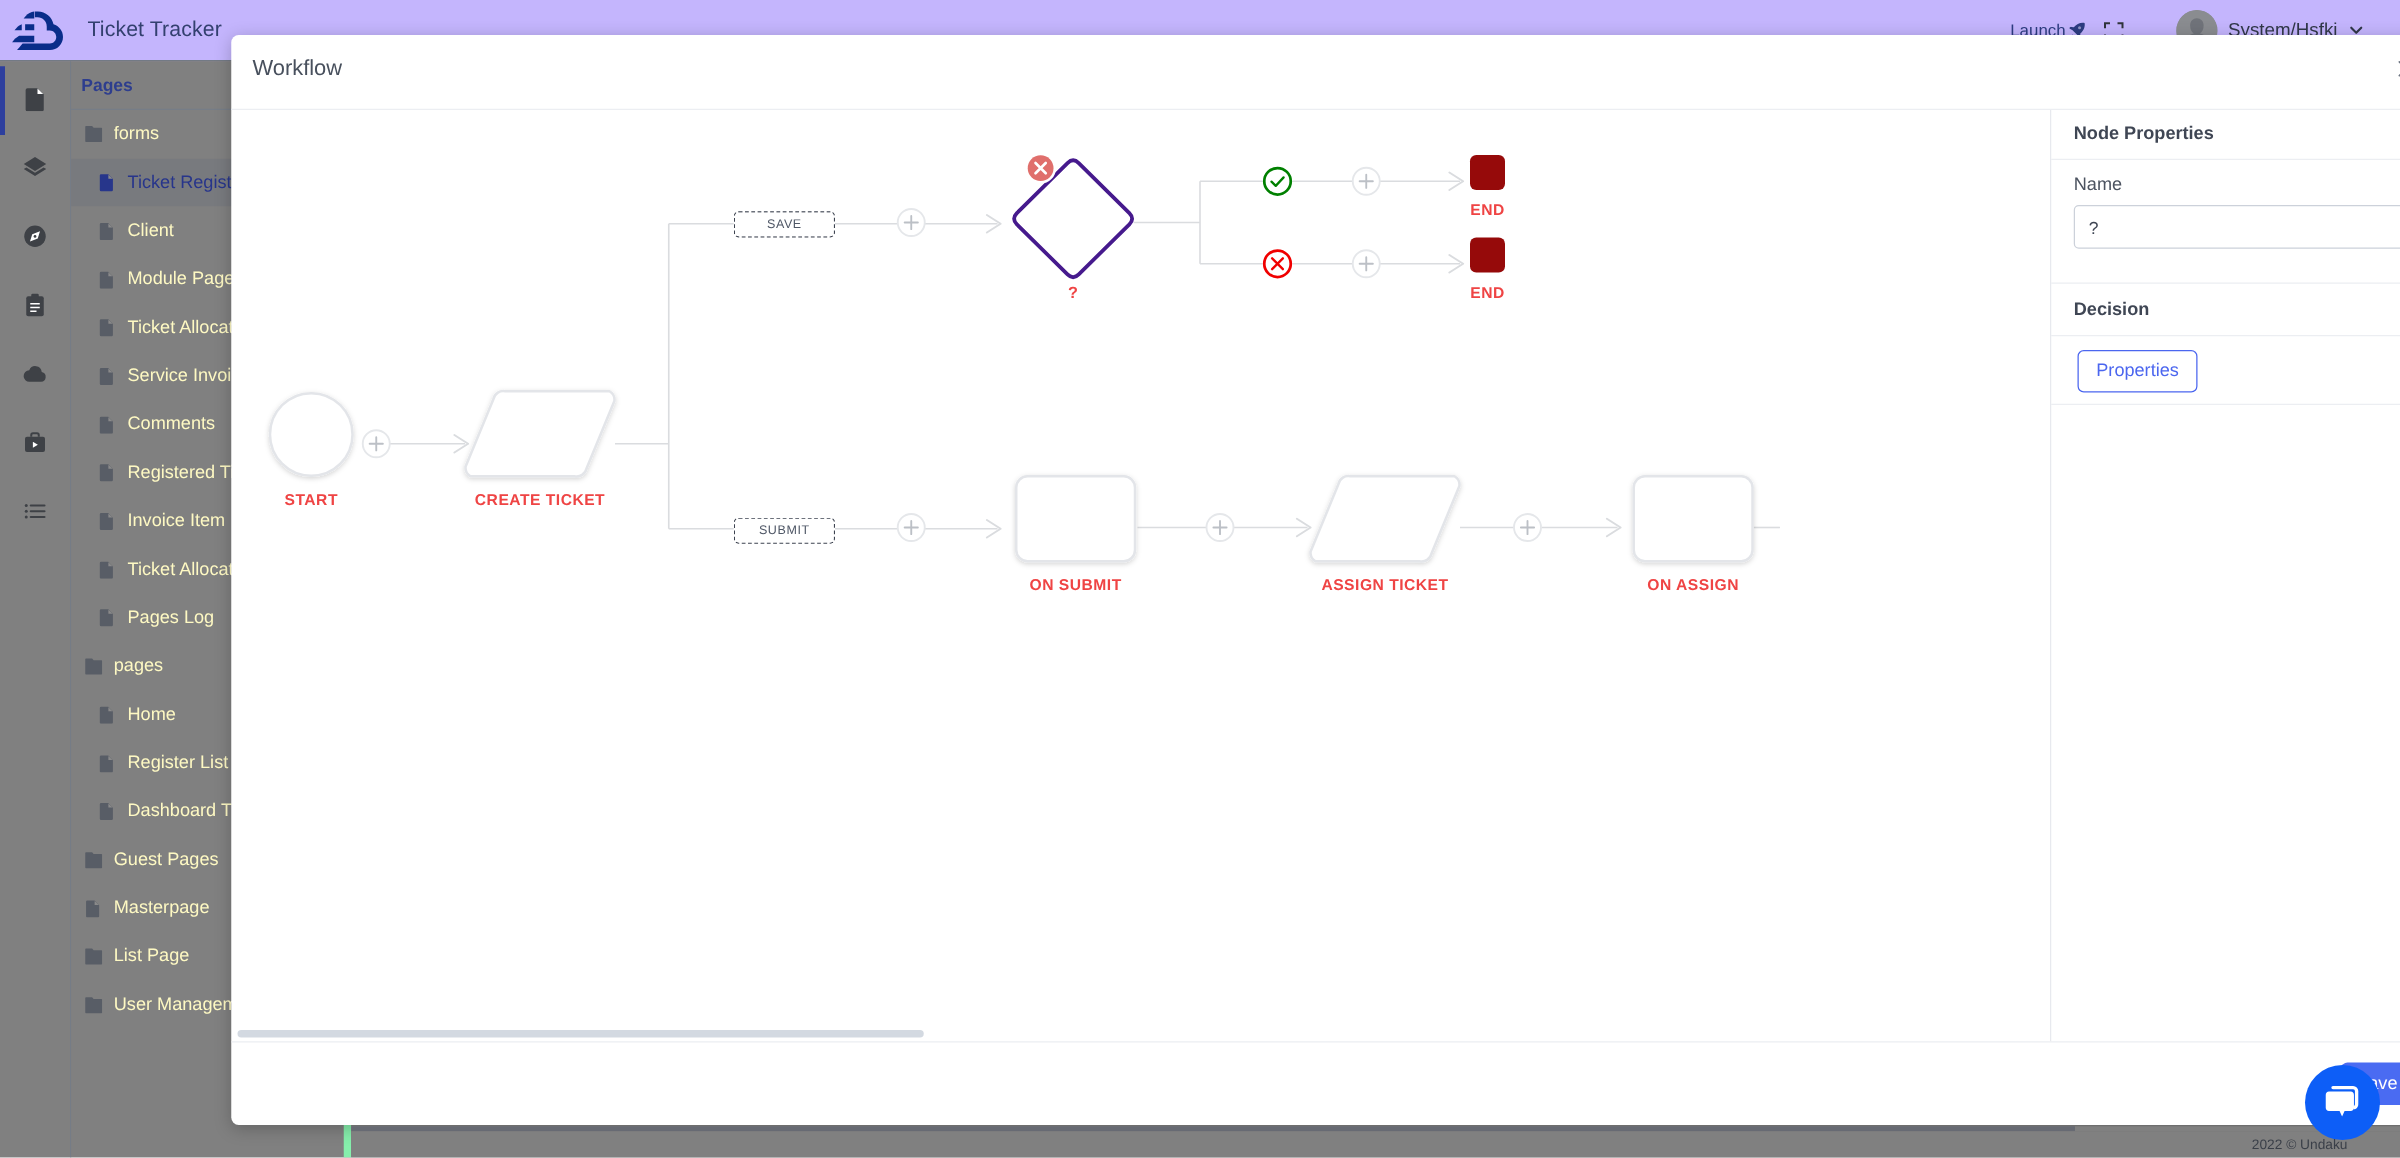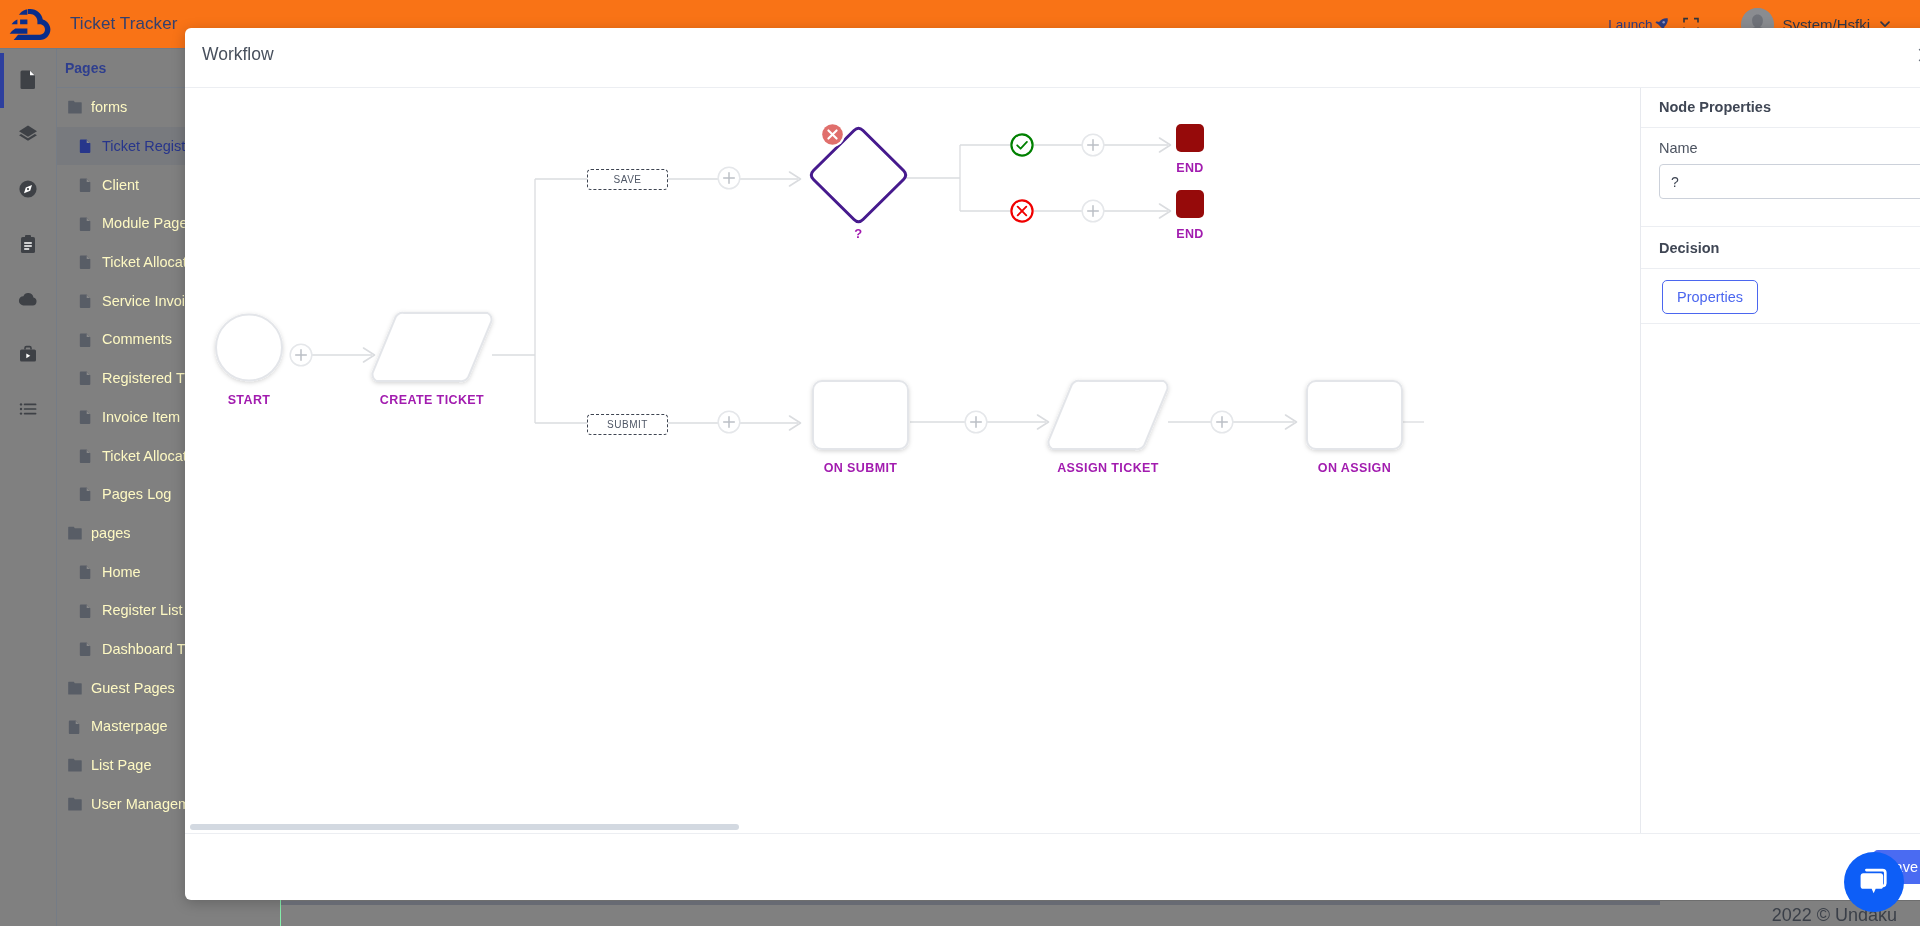--- a/index.html
+++ b/index.html
@@ -1,43 +1,43 @@
 <!DOCTYPE html>
 <html><head>
 <meta charset="utf-8">
 <style>
 *{box-sizing:border-box;margin:0;padding:0}
 html,body{width:1920px;height:926px;overflow:hidden}
 body{font-family:"Liberation Sans",sans-serif;background:#fff;position:relative}
 
 
 #app{position:absolute;inset:0;background:#808080}
-.topbar{position:absolute;left:0;top:0;width:1920px;height:49px;background:#f97316;border-bottom:1px solid #737a85;display:flex;align-items:center}
+.topbar{position:absolute;left:0;top:0;width:1920px;height:49px;background:#c4b5fd;border-bottom:1px solid #737a85;display:flex;align-items:center}
 .logo{width:57px;height:49px;display:flex;align-items:center;justify-content:center}
 .brand{font-size:17px;color:#33406f;margin-left:13px;letter-spacing:.1px}
 .topright{margin-left:auto;display:flex;align-items:center;gap:0;padding-left:4px;transform:translateX(4px)}
 .launch{display:flex;align-items:flex-end;gap:2px;color:#2d3c82;font-size:13.5px;margin-left:0}
 .fullscreen-btn{margin-left:11px;margin-top:1px;width:22px;height:22px;display:flex;align-items:center;justify-content:center}
 .userbox{display:flex;align-items:center;margin-left:39px;margin-right:32px;gap:8px}
 .avatar{width:33px;height:33px;border-radius:50%;background:#8a8c90;overflow:hidden;position:relative;flex:none}
 .uname{font-size:15px;color:#303749}
 .rail{position:absolute;left:0;top:49px;width:57px;height:877px;background:#808080;border-right:1px solid #757c86;padding-top:2px}
 .rail-item{height:55px;display:flex;align-items:center;justify-content:center;position:relative}
 .rail-item.active::before{content:"";position:absolute;left:0;top:2px;height:55px;width:4px;background:#2d3f9e}
-.pages{position:absolute;left:57px;top:49px;width:224px;height:877px;background:#808080;border-right:1px solid #86efac}
+.pages{position:absolute;left:57px;top:49px;width:224px;height:877px;background:#808080;border-right:6px solid #86efac}
 .pages-hd{height:39px;display:flex;align-items:center;padding-left:8px;font-size:14px;font-weight:bold;color:#2e3e8e;border-bottom:1px solid #767d87}
 .prow{height:38.7px;display:flex;align-items:center;font-size:14.5px;color:#fef9c3;white-space:nowrap}
 .prow.sel{background:#787a7e;color:#27358b}
 .prow .ico{width:16px;height:16px;margin-right:7px;flex:none;display:flex;align-items:center}
 .prow.i0{padding-left:11px}
 .prow.i1{padding-left:22px}
 .content{position:absolute;left:281px;top:49px;right:0;bottom:0;background:#808080}
 .ctoolbar{height:40px;border-bottom:1px solid #757c86;display:flex;align-items:center;justify-content:flex-end;padding-right:33px;gap:61px}
 .tabline{position:absolute;left:1745px;top:88px;width:22px;height:3px;background:#1a2c87}
-.footer-bar{position:absolute;left:281px;bottom:0;right:0;height:21px;background:#808080;z-index:20;display:flex;align-items:center;justify-content:flex-end;padding-right:23px;font-size:18px;color:#3a3f48}
+.footer-bar{position:absolute;left:281px;bottom:0;right:0;height:21px;background:#808080;z-index:20;display:flex;align-items:center;justify-content:flex-end;padding-right:42px;font-size:11px;color:#3a3f48}
 .main-scroll{position:absolute;left:281px;bottom:21px;right:0;height:4px;background:#808080;z-index:20}
 .main-scroll i{position:absolute;left:0;top:0;height:4px;width:1379px;background:#676a73;display:block}
 .chatfab{position:absolute;right:16px;bottom:14px;width:60px;height:60px;border-radius:50%;background:#0d5ef7;display:flex;align-items:center;justify-content:center;z-index:25}
 
 #scrim{position:absolute;inset:0;background:transparent;pointer-events:auto}
 
 #modal{position:absolute;left:185px;top:28px;width:1766px;height:872px;background:#fff;border-radius:6px;box-shadow:0 3px 14px rgba(0,0,0,.22);overflow:hidden;display:flex;flex-direction:column}
 .m-head{height:60px;flex:none;display:flex;align-items:center;padding:0 22px 0 17px;border-bottom:1px solid #eceef2}
 .m-title{font-size:17.5px;color:#48505d;margin-top:-7px}
 .m-close{margin-left:auto;width:30px;height:30px;display:flex;align-items:center;justify-content:center;color:#6d7582;margin-right:-11px;margin-top:-6px}
@@ -52,21 +52,21 @@
 .fld-label{font-size:14.5px;color:#4c5360;margin-bottom:8px;line-height:16px}
 .fld-input{width:275px;height:35px;border:1px solid #ccd1da;border-radius:4px;padding:0 11px;font-size:14px;color:#3e4553;font-family:inherit;background:#fff}
 .sec-div{border-bottom:1px solid #eceef2}
 .sec-hd.dec{height:42px;padding-top:2px}
 .nodeprops-body{padding-bottom:27px}
 .decision-body{padding:11px 18px 9px 21px}
 .cond-btn{border:1.3px solid #4b66ef;color:#4b66ef;background:#fff;border-radius:5px;height:34px;padding:0 14px;font-size:14.5px;font-family:inherit;cursor:pointer}
 .m-foot{height:67px;flex:none;border-top:1px solid #eceef2;display:flex;align-items:center;justify-content:flex-end;padding-right:21px}
 .save-btn{background:#4a6bf2;color:#fff;border:none;border-radius:5px;height:34px;padding:0 12px;font-size:14.5px;font-family:inherit;cursor:pointer}
 
-.wf-label{position:absolute;font-size:12.5px;font-weight:bold;color:#a21caf;letter-spacing:.4px;white-space:nowrap;transform:translateX(-50%)}
+.wf-label{position:absolute;font-size:12.5px;font-weight:bold;color:#ef4444;letter-spacing:.4px;white-space:nowrap;transform:translateX(-50%)}
 .edge-lbl{position:absolute;border:1.6px dashed #3d4350;border-radius:4px;height:21px;display:flex;align-items:center;justify-content:center;background:#fff;font-size:10px;color:#4f5766;letter-spacing:.5px;padding:0 6px}
 </style>
 </head>
 <body>
 
 <div id="app">
   <div class="topbar">
     <div class="logo">
       <svg width="46" height="32" viewBox="0 0 46 32">
         <g fill="#0a2d8a">

